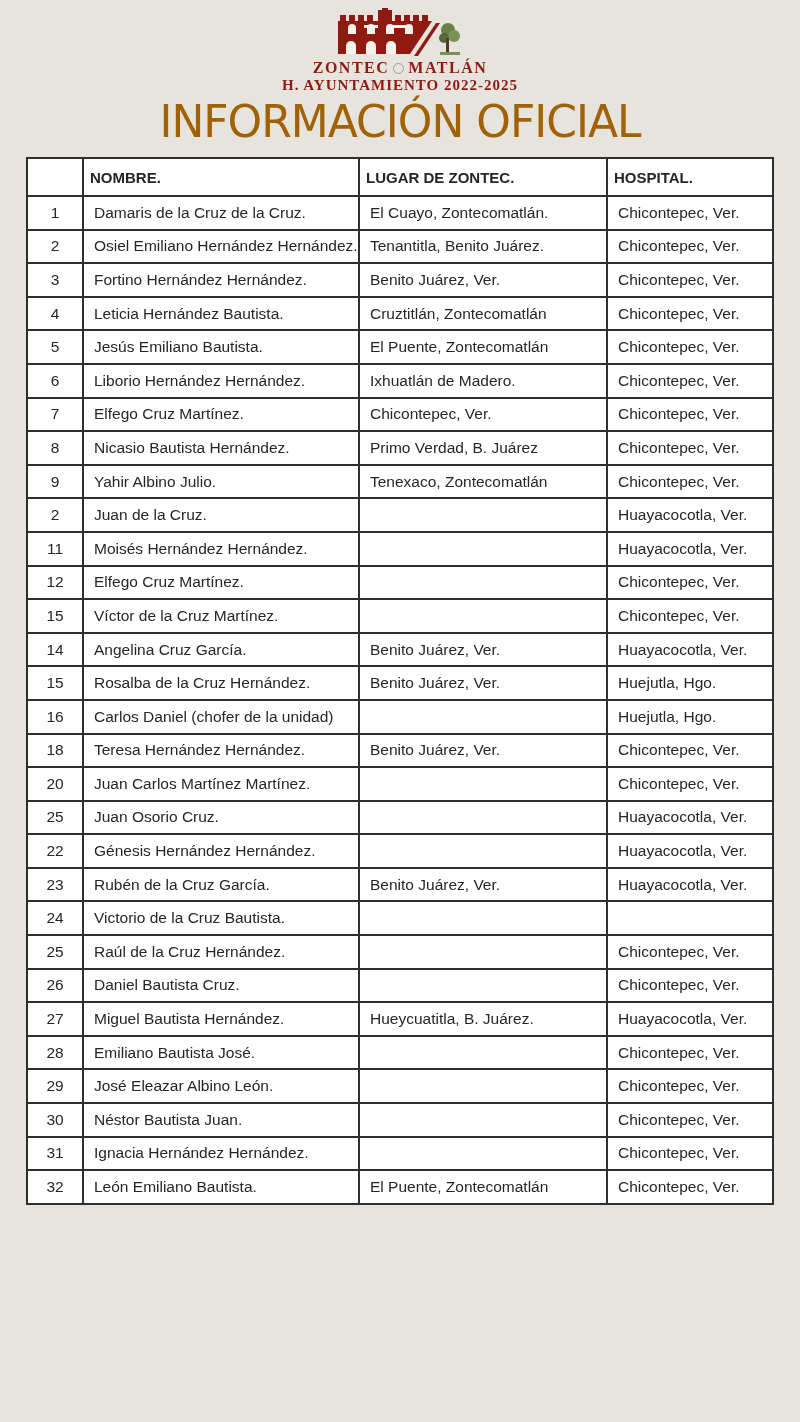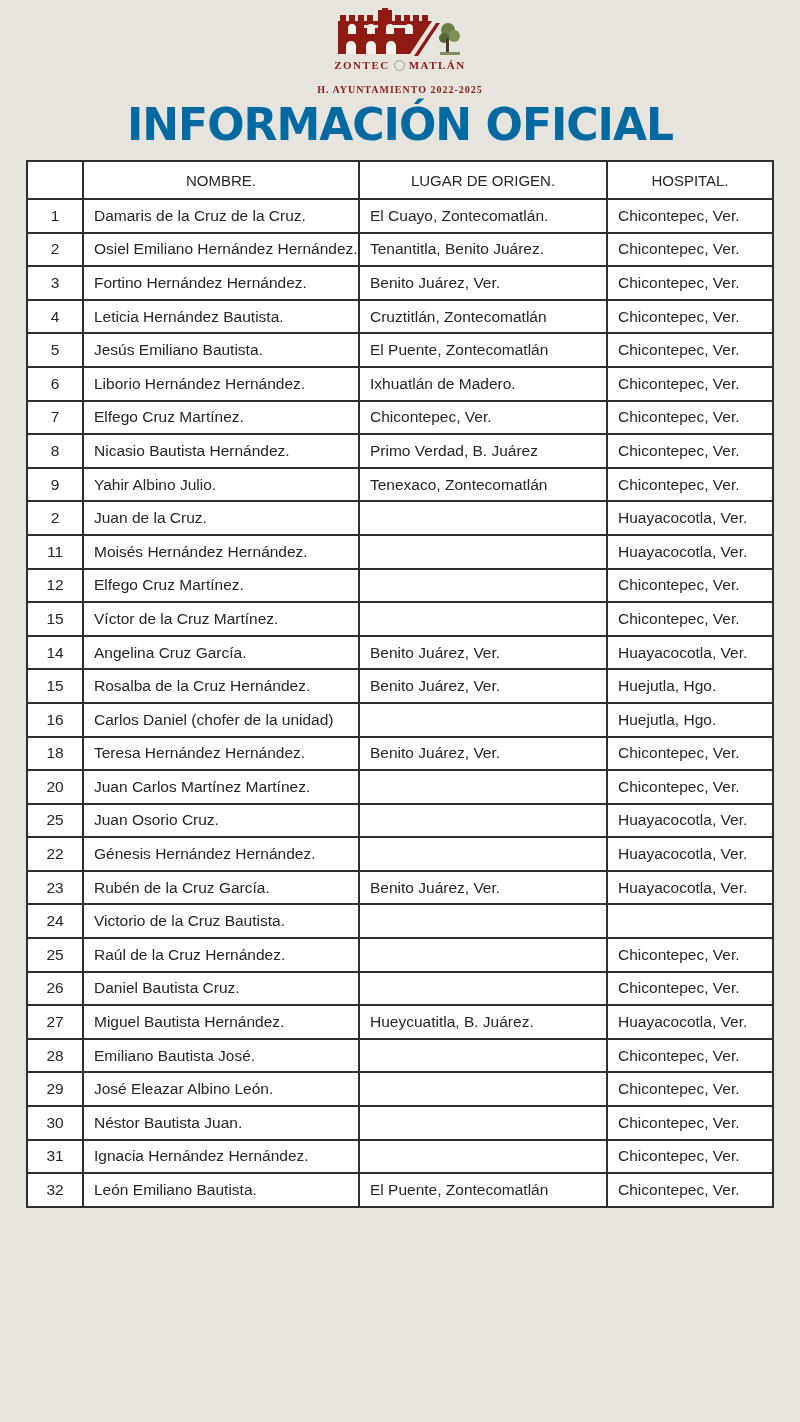--- a/index.html
+++ b/index.html
@@ -13,66 +13,66 @@
   .page { width: 800px; height: 1422px; padding-top: 8px; }
 
   
   header { text-align: center; }
   .logo { display: inline-block; line-height: 1; }
   .logo-art { display: block; margin: 0 auto; }
   .logo-name {
     margin-top: 2px;
     font-family: "Liberation Serif", serif;
     font-weight: bold;
-    font-size: 11px;
+    font-size: 16px;
     letter-spacing: 1.5px;
     color: #8e1a12;
     display: flex; align-items: center; justify-content: center; gap: 4px;
   }
   .wreath {
     display: inline-block; width: 11px; height: 11px;
     border: 1.5px solid #9aa284; border-radius: 50%;
   }
   .logo-sub {
-    margin-top: 14px;
+    margin-top: 2px;
     font-family: "Liberation Serif", serif;
     font-weight: bold;
-    font-size: 10px;
+    font-size: 15px;
     letter-spacing: 1px;
     color: #8e1a12;
   }
   h1.title {
     margin: 2px 0 10px 0;
     font-family: "DejaVu Sans", sans-serif;
-    font-weight: bold;
+    font-weight: normal;
     font-size: 44px;
     letter-spacing: -1px;
-    color: #0369a1;
+    color: #a16207;
   }
 
   
   table.info {
     width: 746px;
     margin: 0 auto;
     border-collapse: collapse;
     table-layout: fixed;
     background: transparent;
   }
   .info th, .info td {
     border: 2px solid #2f2f2f;
     background: #ffffff;
     color: #262626;
     overflow: hidden;
     white-space: nowrap;
   }
   .info th {
     height: 38px;
     font-size: 15px;
-    font-weight: normal;
-    text-align: center;
+    font-weight: bold;
+    text-align: left;
     padding: 0 6px;
   }
   .info td {
     height: 33.6px;
     font-size: 15.5px;
     padding: 0 10px;
     text-align: left;
   }
   .info td.num { text-align: center; padding: 0 2px; }
 </style>
@@ -139,21 +139,21 @@
     <colgroup>
       <col style="width:56px">
       <col style="width:276px">
       <col style="width:248px">
       <col style="width:166px">
     </colgroup>
     <thead>
       <tr>
         <th></th>
         <th>NOMBRE.</th>
-        <th>LUGAR DE ORIGEN.</th>
+        <th>LUGAR DE ZONTEC.</th>
         <th>HOSPITAL.</th>
       </tr>
     </thead>
     <tbody>
         <tr>
           <td class="num">1</td>
           <td>Damaris de la Cruz de la Cruz.</td>
           <td>El Cuayo, Zontecomatlán.</td>
           <td>Chicontepec, Ver.</td>
         </tr>

